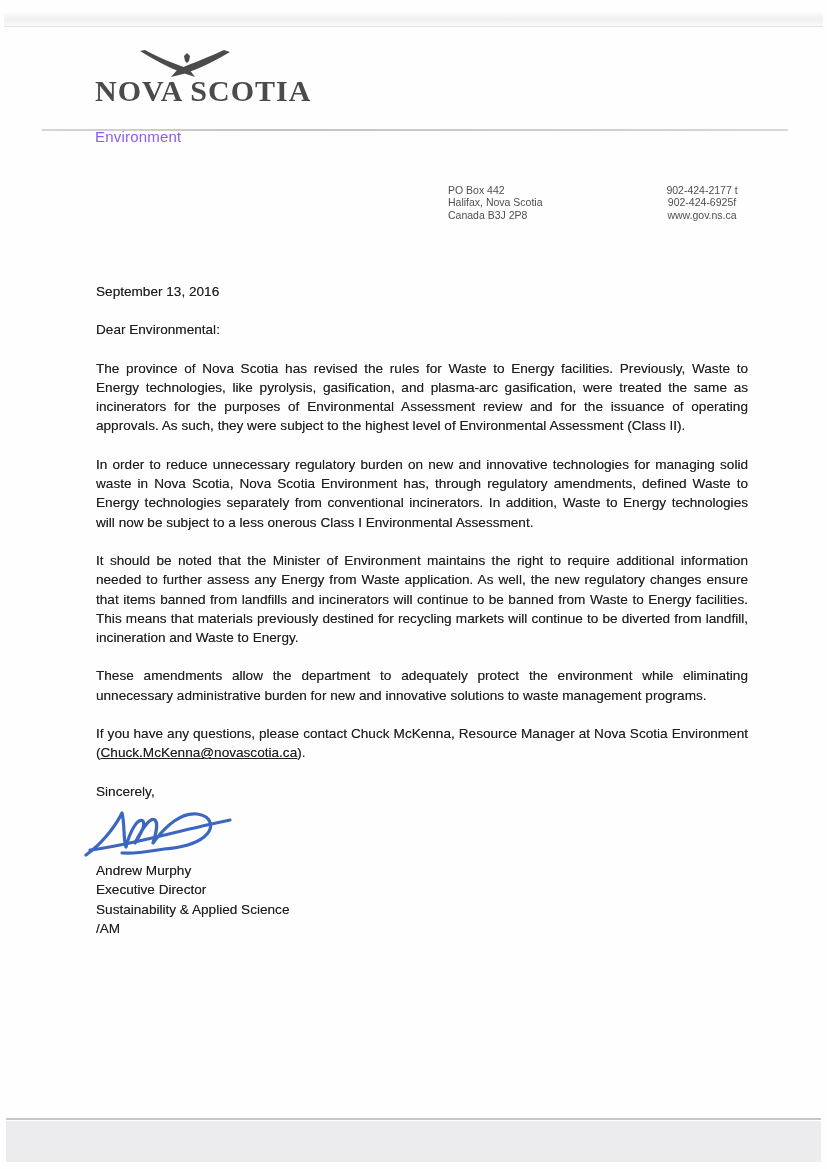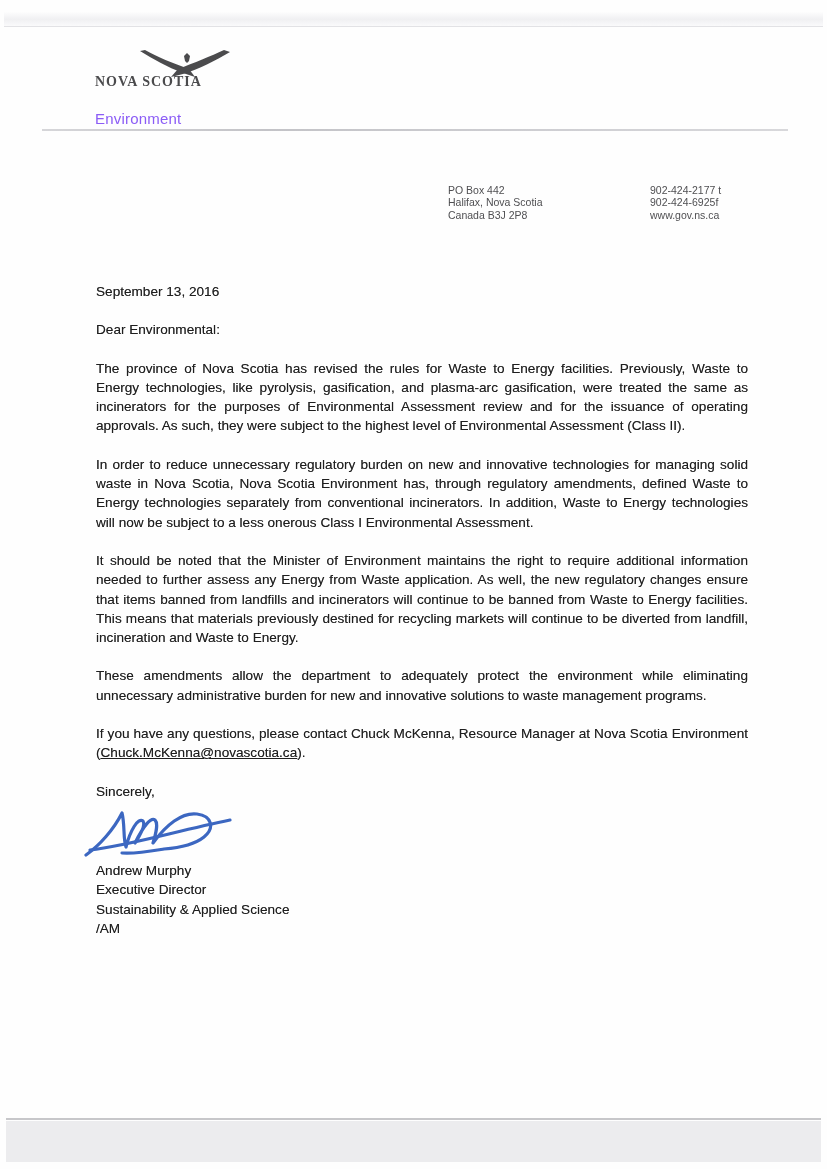--- a/index.html
+++ b/index.html
@@ -28,37 +28,37 @@
     position: absolute; top: 1121px; left: 6px; right: 6px; height: 41px;
     background: #ececee;
   }
 
   
   .logo-block { position: absolute; left: 95px; top: 50px; }
   .flag-icon { display: block; margin-left: 42px; width: 96px; height: 27px; }
   .wordmark {
     font-family: "Liberation Serif", serif;
     font-weight: 700;
-    font-size: 14px;
+    font-size: 30px;
     letter-spacing: 1px;
     color: #4b4b4d;
     margin-top: -3px;
     white-space: nowrap;
   }
   .dept {
     font-size: 15px; font-weight: 400; color: #8b5cf6;
     margin-top: 20px; letter-spacing: 0.2px;
   }
   .letterhead-divider {
     position: absolute; top: 129px; left: 42px; width: 746px; height: 2px;
     background: linear-gradient(90deg, #d6d6d9, #c3c3c7 30%, #cfcfd3 70%, #d8d8db);
   }
   .contact-block { position: absolute; top: 184px; left: 0; width: 827px; font-size: 10.5px; line-height: 12.3px; color: #4f4f52; }
   .addr-col   { position: absolute; left: 448px; width: 145px; }
-  .phone-col  { position: absolute; left: 650px; width: 104px; text-align: left; }
+  .phone-col  { position: absolute; left: 650px; width: 104px; text-align: center; }
 
   
   .letter {
     position: absolute; left: 96px; top: 282px; width: 652px;
     font-size: 13.6px; line-height: 19.3px; color: #1f1f1f;
     text-shadow: 0 0 .5px rgba(20,20,20,.55);
   }
   .letter p { margin: 0 0 19px 0; }
   .letter p.just { text-align: justify; }
   .email-link { text-decoration: underline; }

